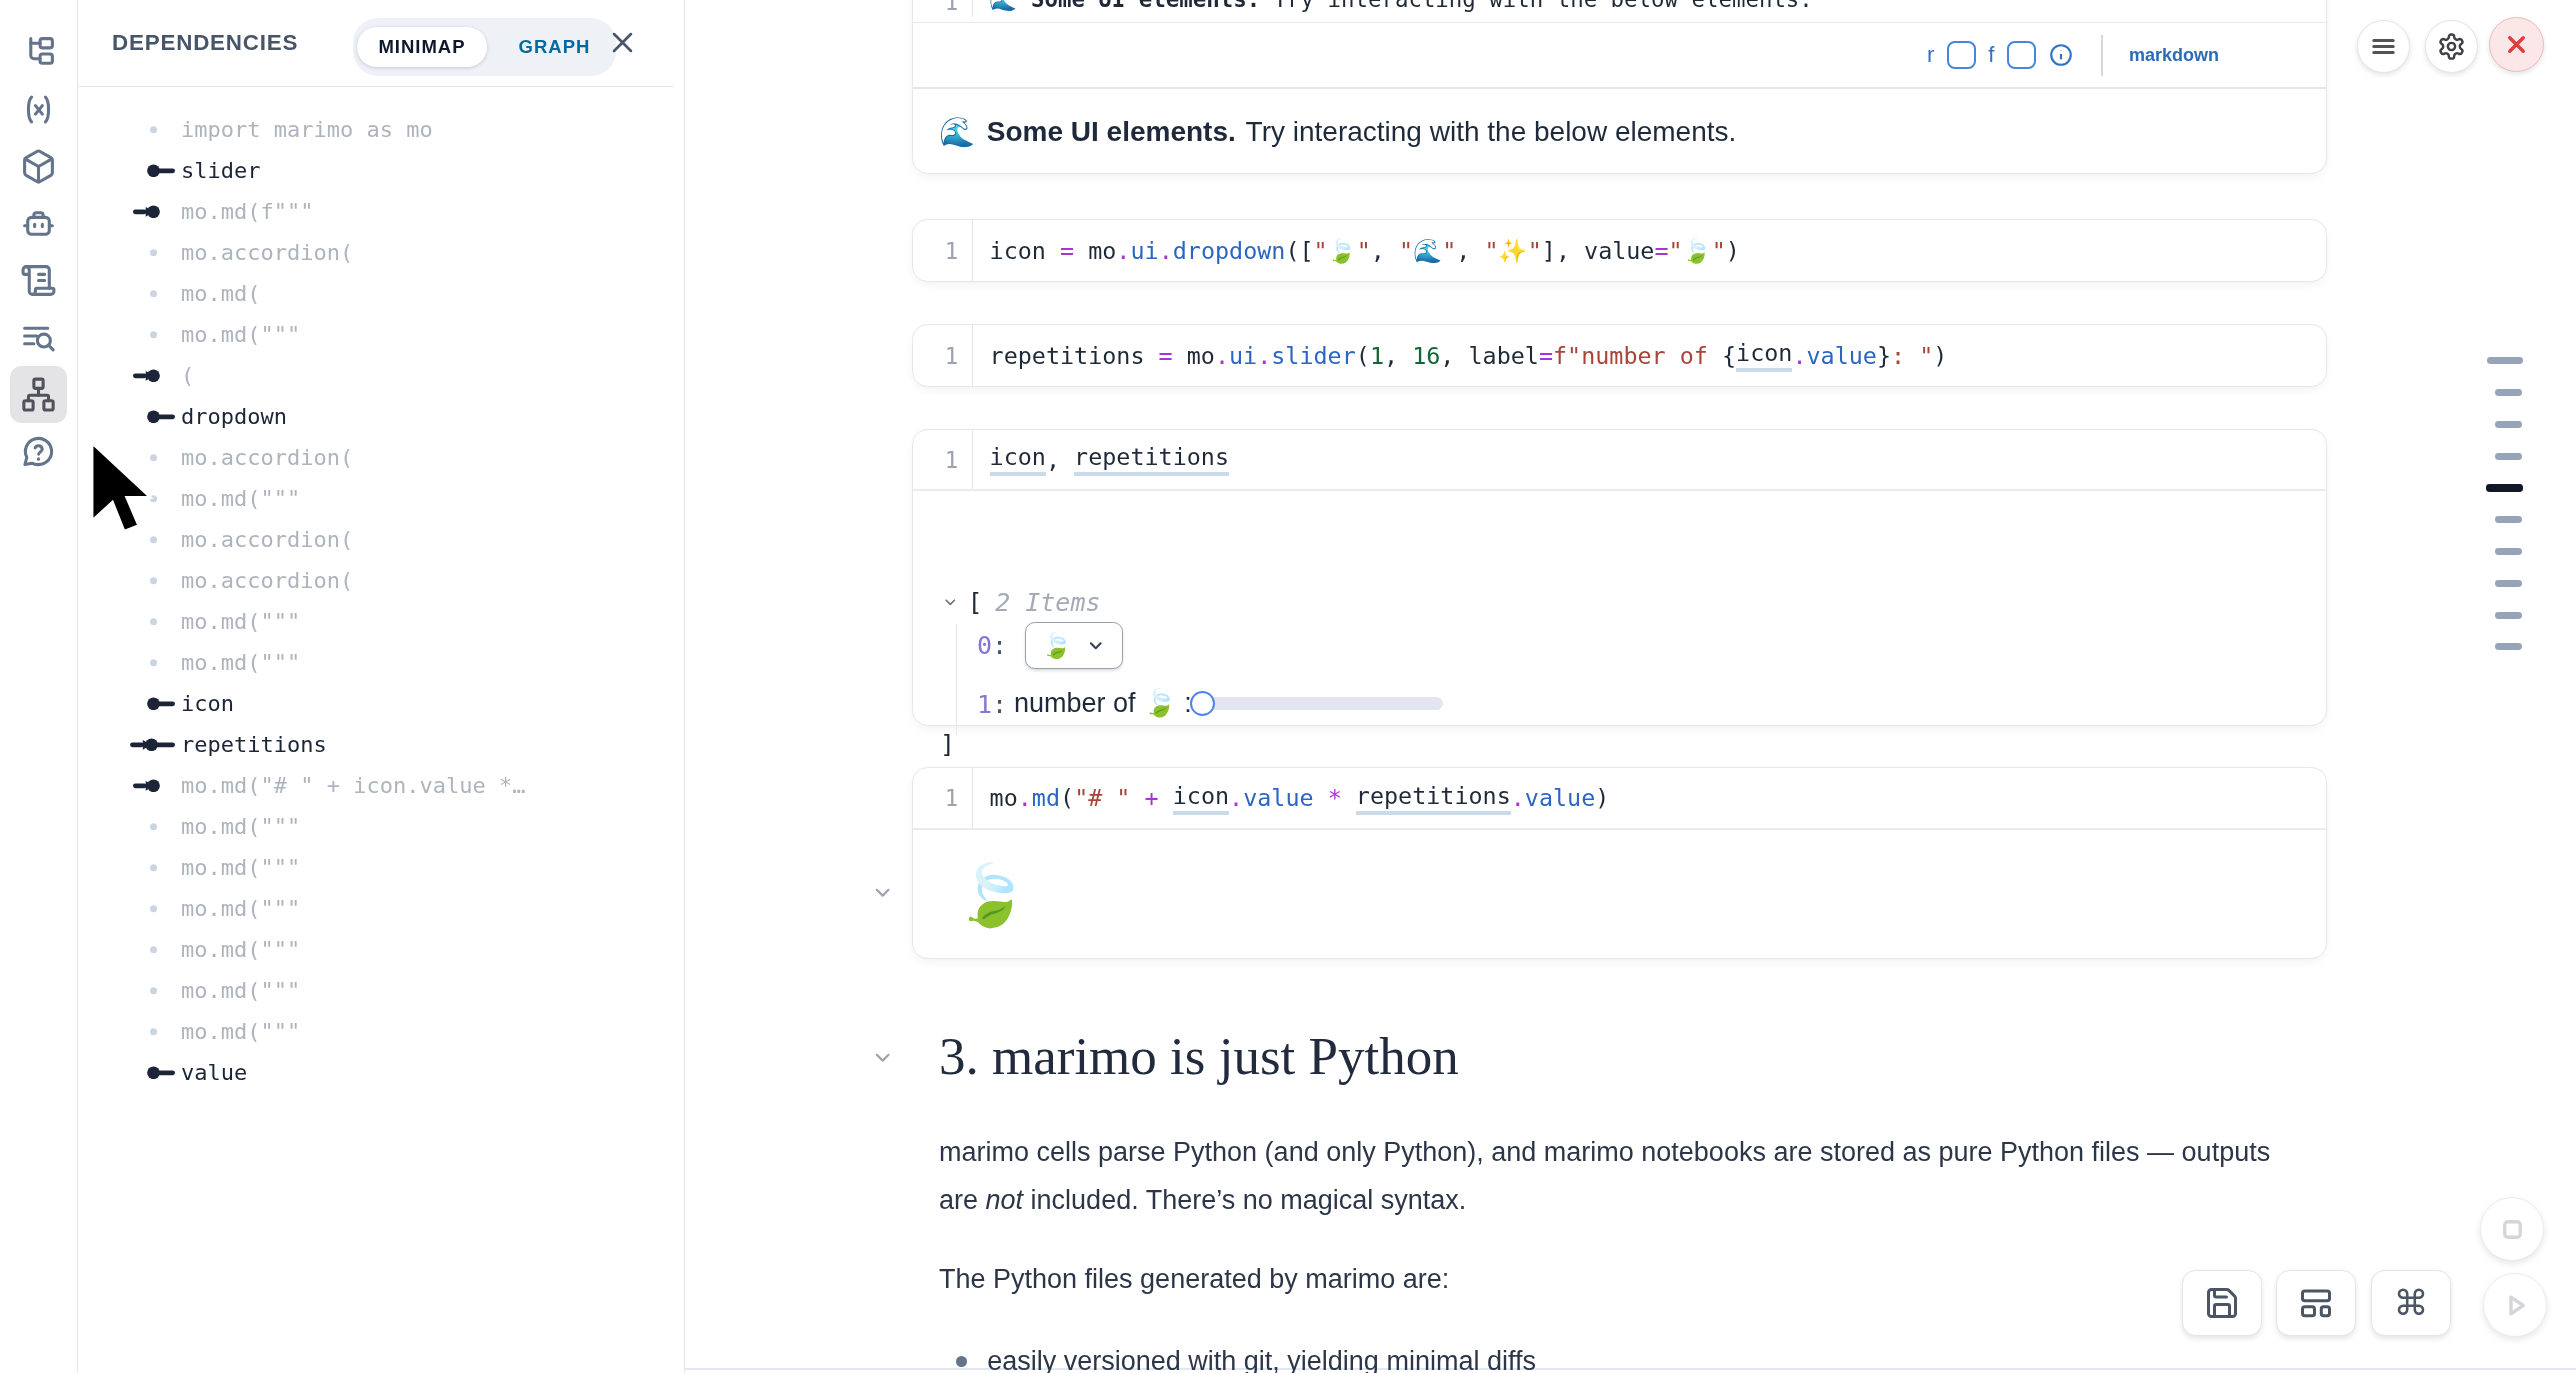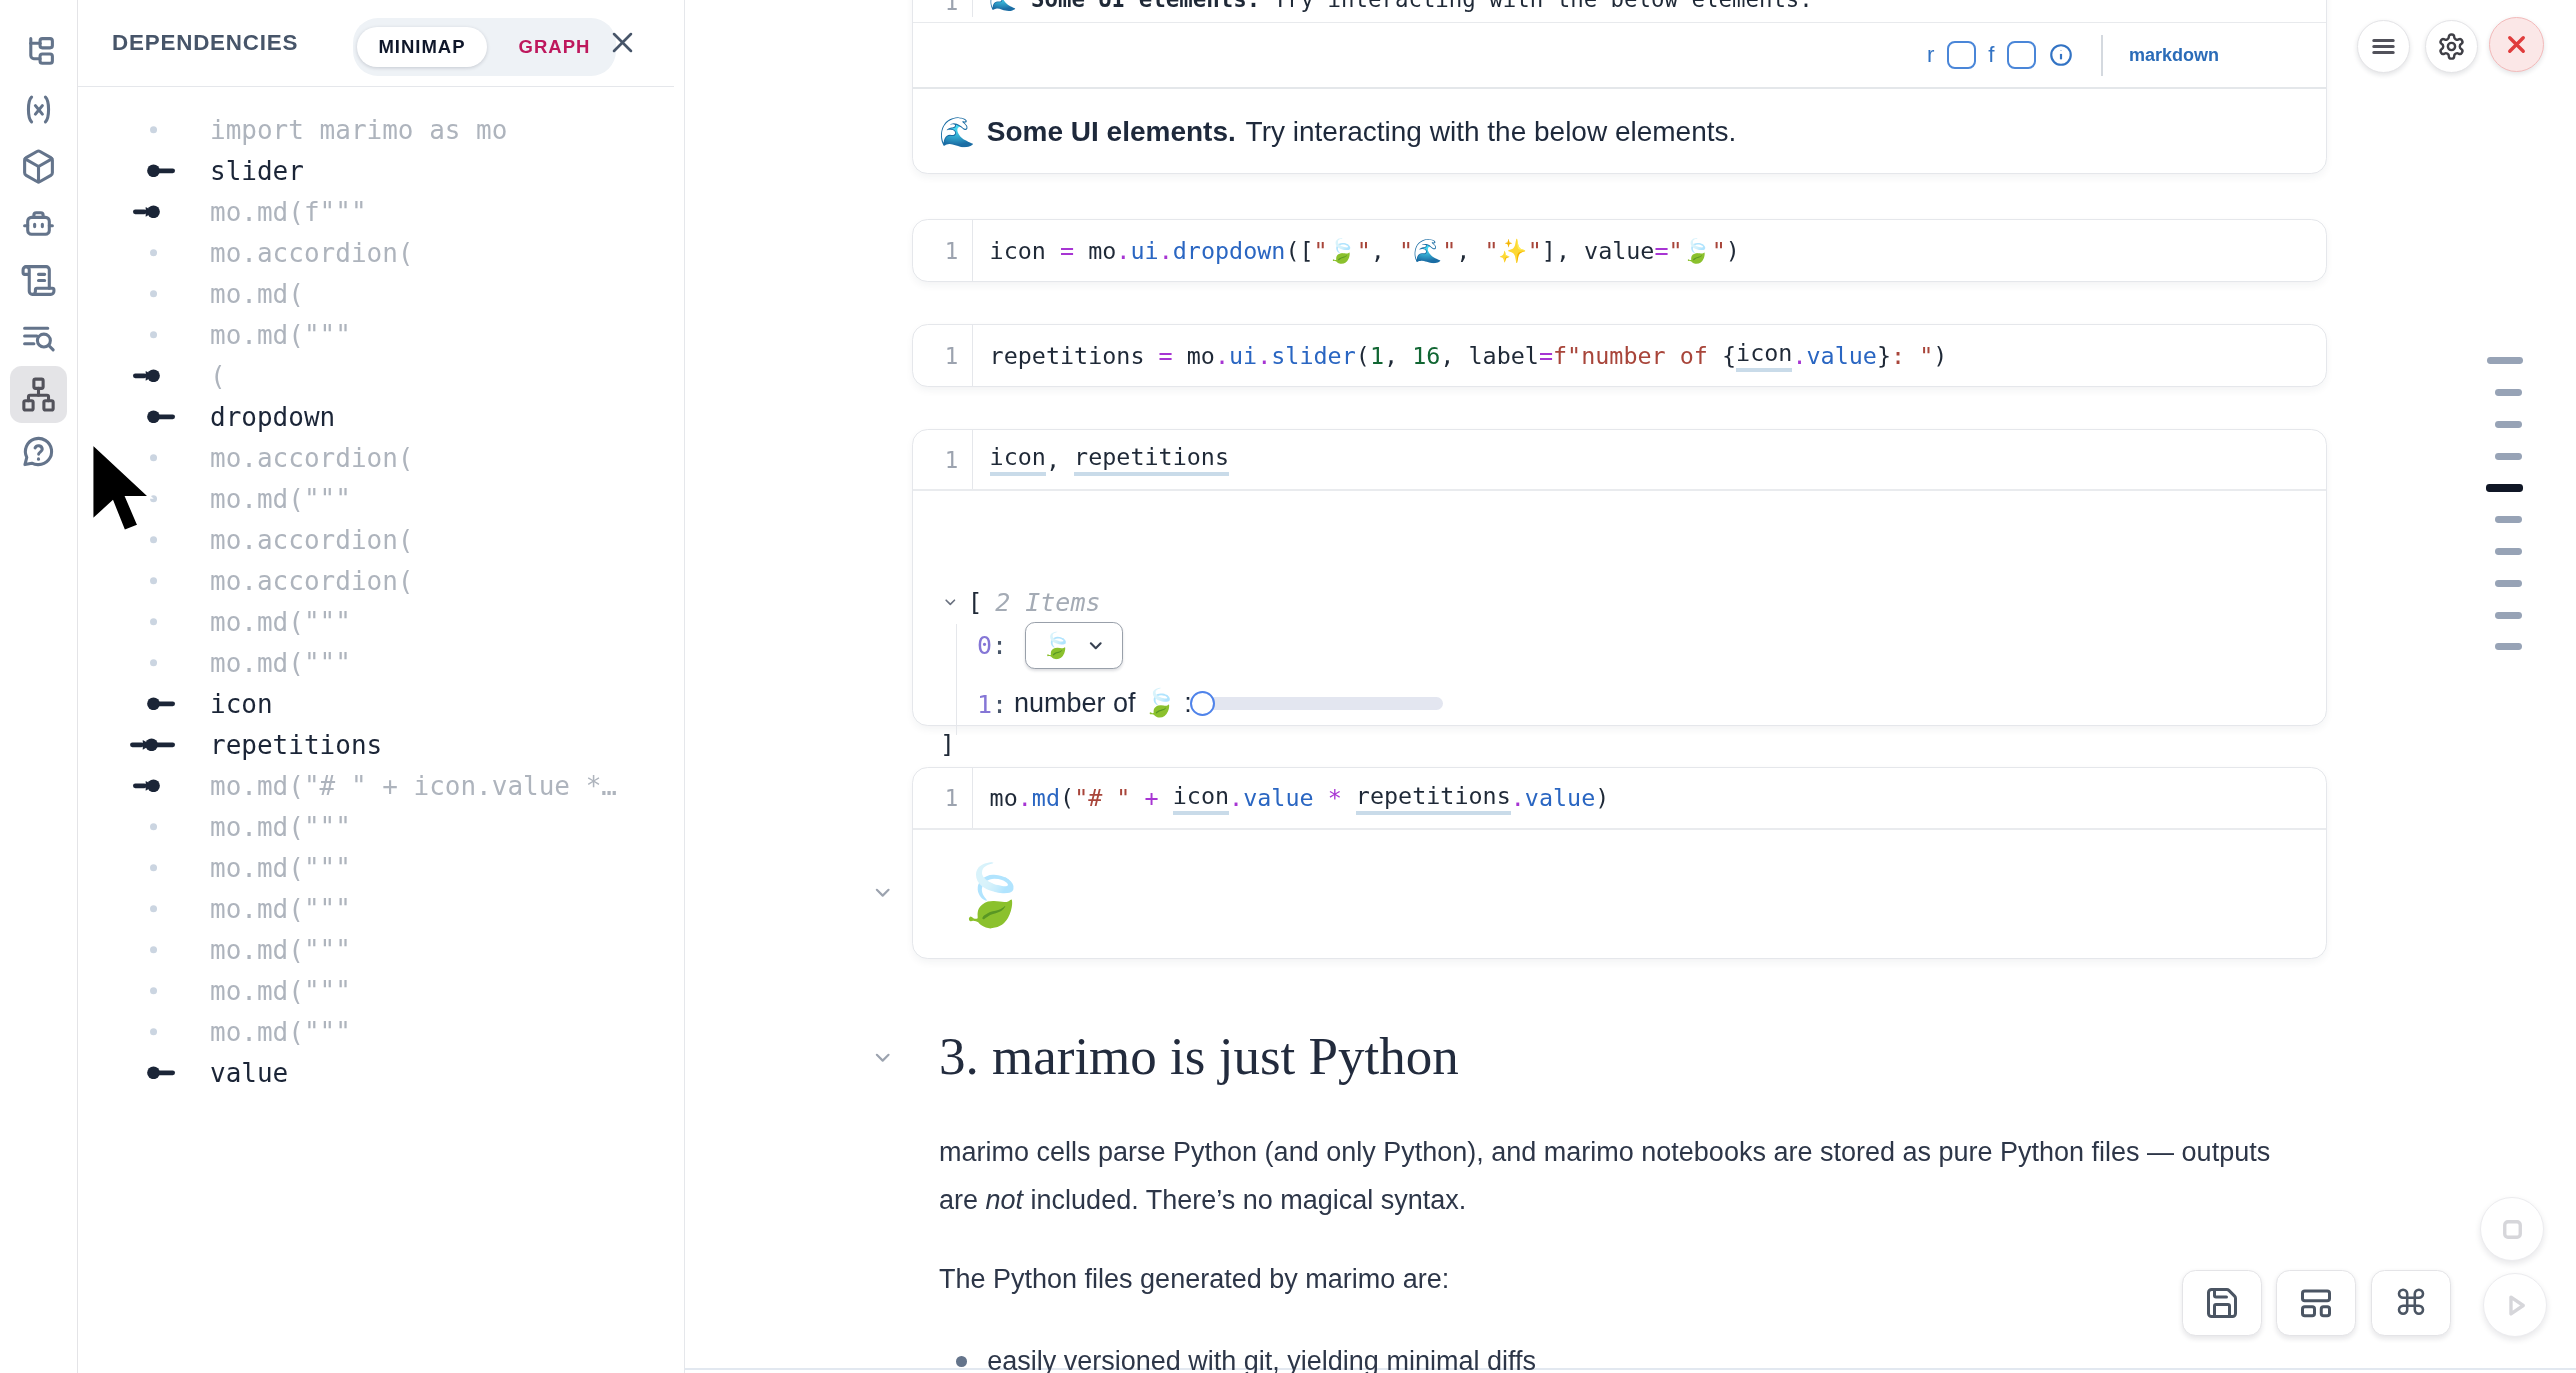--- a/index.html
+++ b/index.html
@@ -18,28 +18,28 @@
   .side-icon{width:57px;height:57px;display:flex;align-items:center;justify-content:center;border-radius:11.7px;cursor:pointer;}
   .side-icon svg{width:37px;height:37px;stroke:#64748b;fill:none;stroke-width:2;stroke-linecap:round;stroke-linejoin:round;}
   .side-icon.active{background:#e4e4e7;}
   .side-icon.active svg{stroke:#52525b;}
 
   
   #dep-panel{position:absolute;left:77px;top:0;width:607px;height:1374px;background:#fff;border-right:1.5px solid #e5e7eb;z-index:4;}
   #dep-header{position:absolute;left:0;top:0;right:10px;height:86px;border-bottom:1.5px solid #e5e7eb;}
   #dep-title{position:absolute;left:35px;top:30px;font-size:22.4px;font-weight:700;letter-spacing:0.8px;color:#475569;}
   #dep-tabs{position:absolute;left:276px;top:17.6px;height:51px;background:#eef2f6;border-radius:25px;display:flex;align-items:center;padding:3.9px;gap:10px;}
-  .dep-tab{border:none;background:transparent;font-family:"Liberation Sans",sans-serif;font-size:18.5px;font-weight:700;letter-spacing:1px;color:#be185d;padding:8.8px 21.5px;border-radius:21.5px;cursor:pointer;}
+  .dep-tab{border:none;background:transparent;font-family:"Liberation Sans",sans-serif;font-size:18.5px;font-weight:700;letter-spacing:1px;color:#0369a1;padding:8.8px 21.5px;border-radius:21.5px;cursor:pointer;}
   .dep-tab.active{background:#fff;color:#0f172a;box-shadow:0 1px 3.9px rgba(15,23,42,.18);}
   #dep-close{position:absolute;left:531px;top:25px;width:35px;height:35px;border:none;background:transparent;cursor:pointer;padding:0;}
   #dep-close svg{width:29px;height:29px;stroke:#475569;stroke-width:2.2;fill:none;stroke-linecap:round;}
   #minimap-list{position:absolute;left:0;top:109px;right:2px;}
   .mm-row{height:41px;display:flex;align-items:center;cursor:pointer;}
   .mm-marker{width:53px;height:13.7px;margin-left:51px;flex:none;}
-  .mm-label{margin-left:29px;font-family:"DejaVu Sans Mono","Liberation Mono",monospace;font-size:26px;color:#aeb4bd;white-space:pre;overflow:hidden;text-overflow:ellipsis;max-width:459px;}
+  .mm-label{font-family:"DejaVu Sans Mono","Liberation Mono",monospace;font-size:22px;color:#aeb4bd;white-space:pre;overflow:hidden;text-overflow:ellipsis;max-width:459px;}
   .mm-label.em{color:#1b2537;}
   #panel-bottom-line{position:absolute;left:77px;top:1368px;width:2499px;height:2px;background:#e2e8f0;}
 
   
   .cell{position:absolute;left:912px;width:1415px;background:#fff;border:1.5px solid #e5e7eb;border-radius:15.6px;box-sizing:border-box;box-shadow:0 3.9px 9.8px -2px rgba(30,41,59,.07);}
   .code-row{display:flex;height:100%;}
   .lineno{width:60px;flex:none;display:flex;align-items:center;justify-content:flex-end;padding-right:13.7px;box-sizing:border-box;border-right:1.5px solid #e5e7eb;font-family:"DejaVu Sans Mono","Liberation Mono",monospace;font-size:22.4px;color:#9ca3af;}
   .code{flex:1;display:flex;align-items:center;padding-left:16.6px;font-family:"DejaVu Sans Mono","Liberation Mono",monospace;font-size:23.4px;white-space:pre;}
   .tk-p{color:#1f2937;}
   .tk-o{color:#a735d3;}

